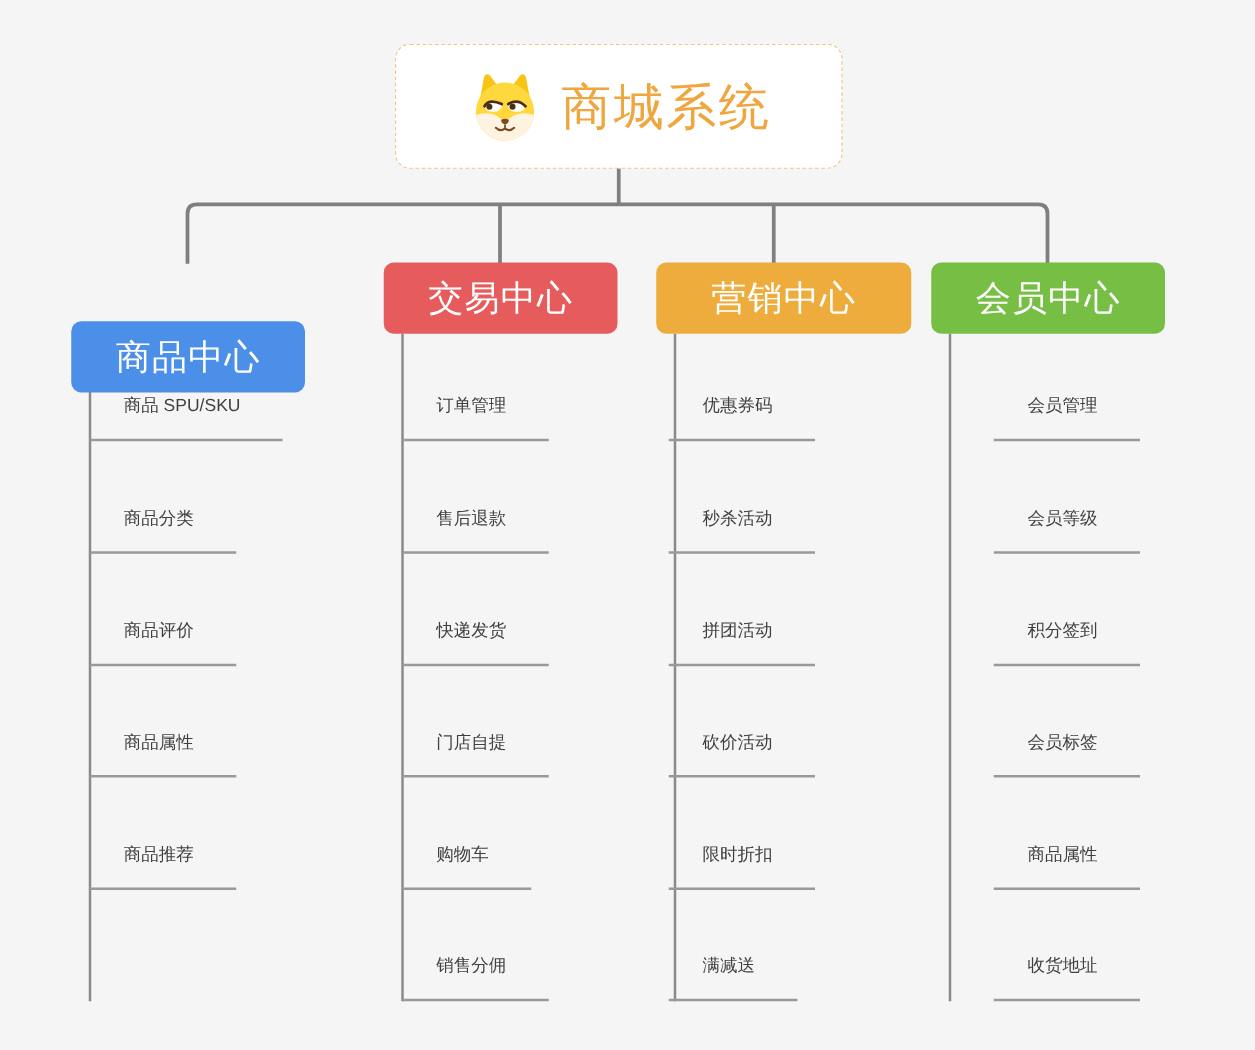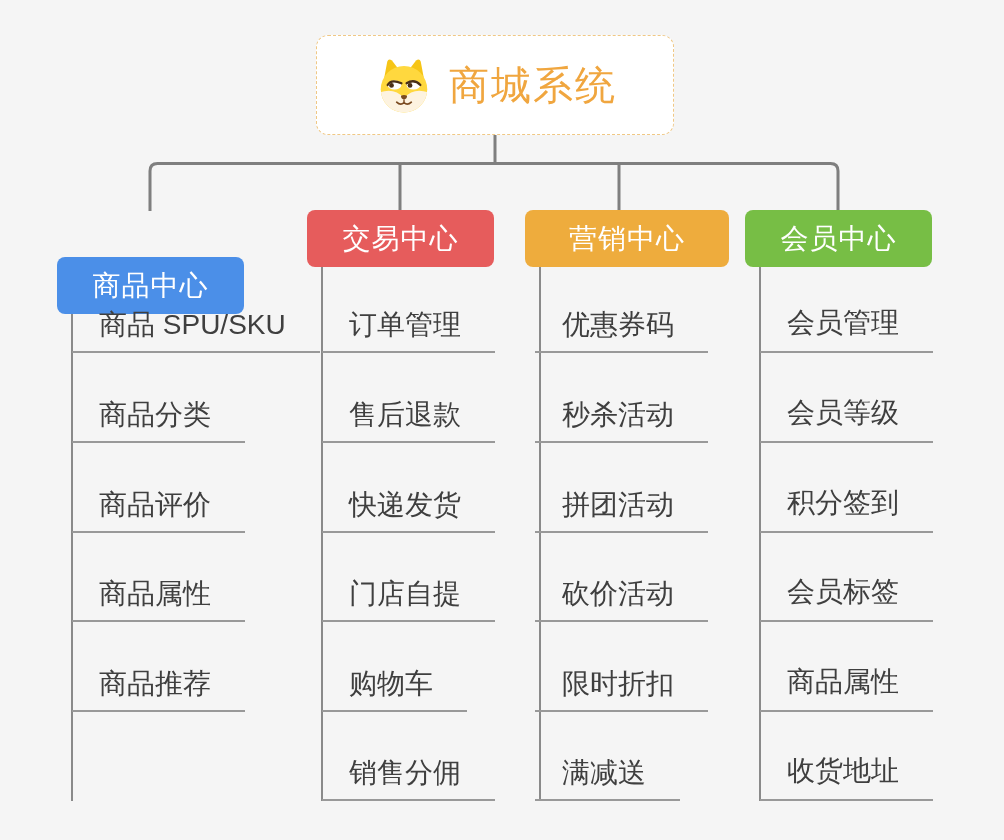--- a/index.html
+++ b/index.html
@@ -31,26 +31,26 @@
     letter-spacing:1px;
   }
   .b1{left:57px;background:#4b8fe8;margin-top:47px;}
   .b2{left:307px;background:#e65c5c;}
   .b3{left:525px;width:204px;background:#eeac3d;text-align:center;}
   .b4{left:745px;background:#77be45;}
 
   
   .item{
     position:absolute;white-space:nowrap;
-    font-size:28px;color:#3f3f3f;
+    font-size:14px;color:#3f3f3f;
     padding:0 34px 10px 27px;
     border-bottom:2px solid #999999;
     line-height:33px;
   }
-  .c1{left:72px;} .c2{left:322px;} .c3{left:512px;margin-left:23px;} .c4{left:760px;font-family:Liberation Mono, monospace;}
+  .c1{left:72px;} .c2{left:322px;} .c3{left:512px;margin-left:23px;} .c4{left:795px;}
   .r1{top:308px;} .r2{top:398px;} .r3{top:488px;}
   .r4{top:577px;} .r5{top:667px;} .r6{top:756px;}
 </style>
 </head>
 <body>
 
 <div class="canvas">
 
   <svg class="connectors" width="1004" height="840" viewBox="0 0 1004 840">
     <g fill="none" stroke="#7f7f7f" stroke-width="3">

